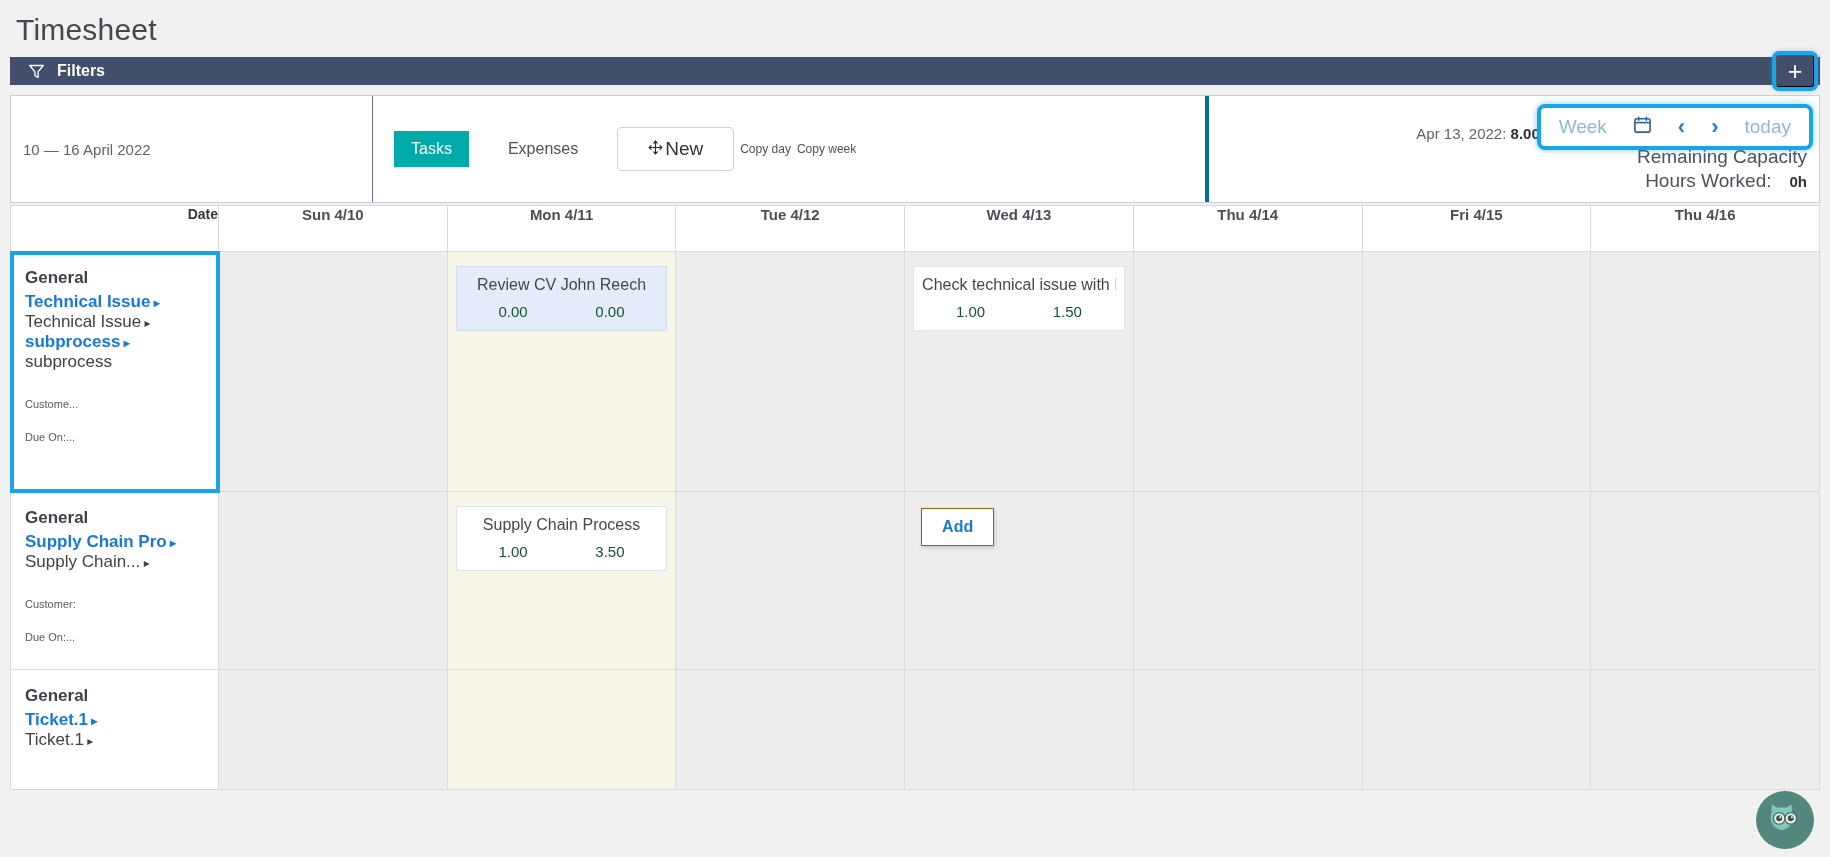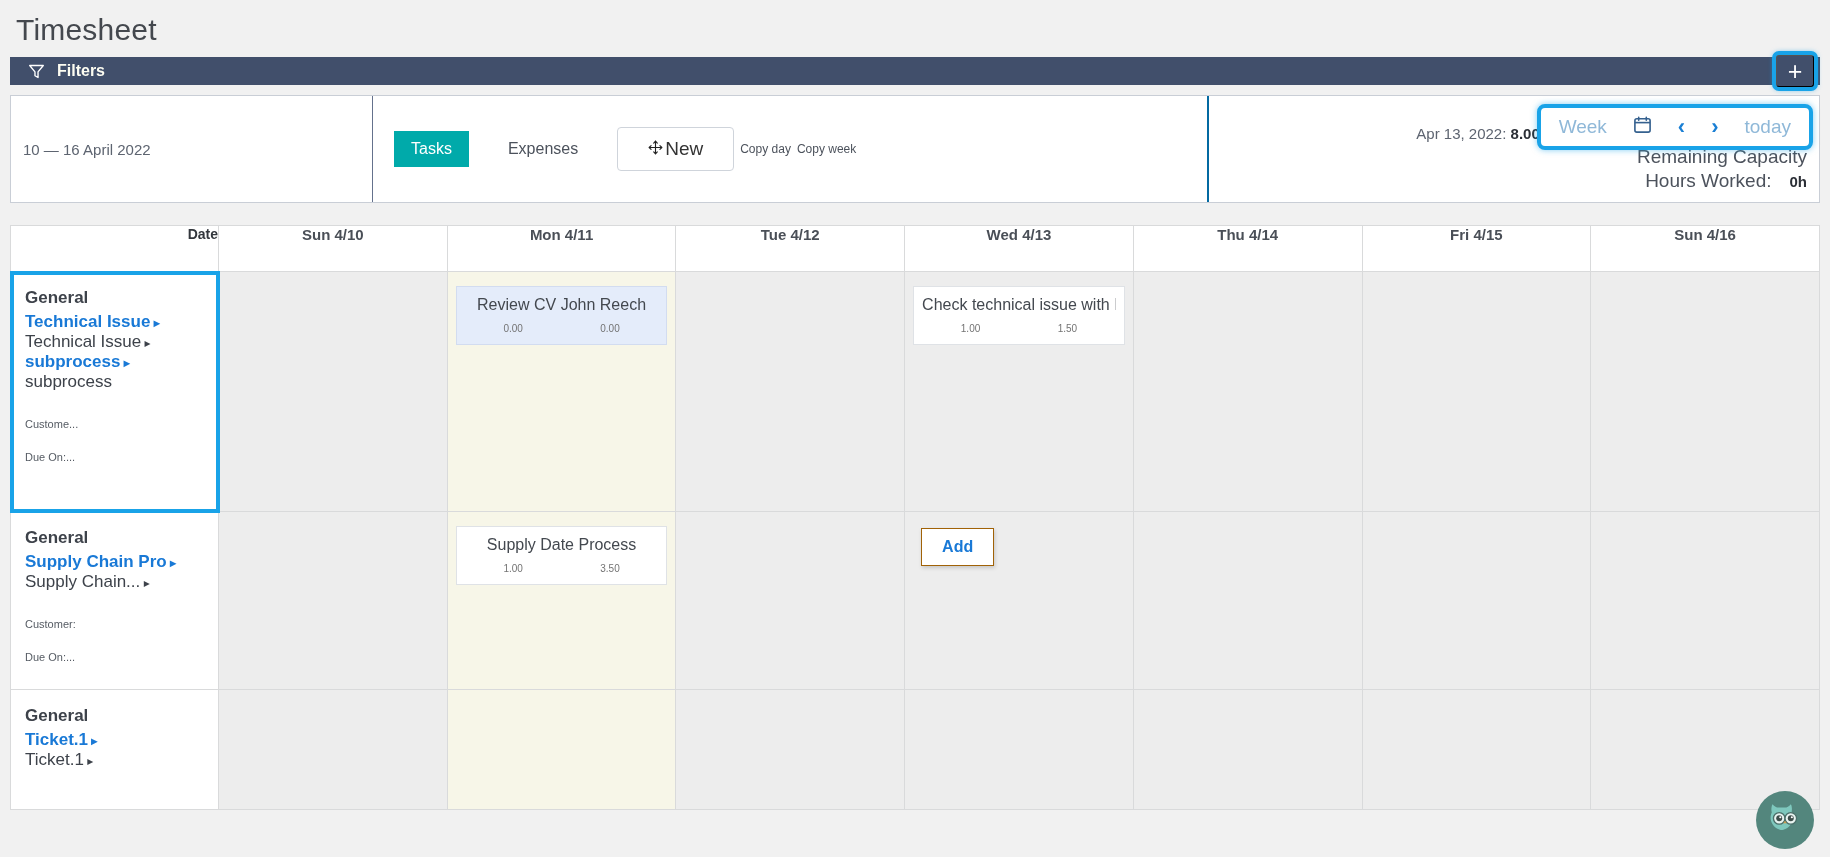--- a/index.html
+++ b/index.html
@@ -59,21 +59,21 @@
   }
   .tb-dates {
     width: 362px;
     border-right: 1px solid #64718c;
     display: flex; align-items: center;
     padding-left: 12px;
     font-size: 15px; color: #5d6470;
   }
   .tb-actions {
     flex: 1;
-    border-right: 2px solid #0369a1;
+    border-right: 4px solid #0369a1;
     display: flex; align-items: center;
     padding-left: 21px;
     gap: 0;
   }
   .btn-tasks {
     background: #00aaaa;
     color: #fff;
     font-size: 16px;
     padding: 9px 17px;
     border: none;
@@ -142,21 +142,21 @@
   .sum-line1 { font-size: 15px; color: #5d6470; margin-bottom: 4px; white-space: nowrap; }
   .sum-line1 b { color: #2b2f36; }
   .sum-line1 .sub { font-size: 11px; color: #6d737d; }
   .sum-line1 .worked-v { color: #2b2f36; font-weight: 700; }
   .sum-line1 .planned-v { color: #4a6b2e; font-weight: 700; }
   .sum-line2 { font-size: 19px; color: #4c525c; margin-bottom: 2px; }
   .sum-line3 { font-size: 19px; color: #4c525c; display: flex; align-items: baseline; gap: 18px; }
   .sum-line3 .hw-val { font-size: 15px; font-weight: 700; color: #2b2f36; }
 
   
-  .grid-wrap { margin: 22px 10px 0 10px; }
+  .grid-wrap { margin: 2px 10px 0 10px; }
   table.grid { border-collapse: collapse; width: 1810px; table-layout: fixed; }
   table.grid th, table.grid td { border: 1px solid #d9dadb; padding: 0; vertical-align: top; }
 
   th.date-col {
     width: 208px; height: 46px;
     background: #fff;
     text-align: right;
     padding-right: 10px;
     font-size: 14px; color: #33373d; font-weight: 700;
     vertical-align: middle;
@@ -199,21 +199,21 @@
     margin: 14px 8px 0 8px;
     background: #fff;
     border: 1px solid #dfe2e6;
     border-radius: 0;
     padding: 9px 8px 10px 8px;
     text-align: center;
     cursor: pointer;
   }
   .entry.blue { background: #e4ecfa; border-color: #d2dcf0; }
   .entry-title { font-size: 16px; color: #43484f; margin-bottom: 9px; white-space: nowrap; overflow: hidden; }
-  .entry-nums { display: flex; justify-content: space-around; font-size: 10px; color: #737373; }
+  .entry-nums { display: flex; justify-content: space-around; font-size: 15px; color: #14532d; }
 
   .add-box {
     display: inline-block;
     margin: 16px 0 0 16px;
     background: #fff;
     border: 1px solid #a16207;
     box-shadow: 1px 2px 4px rgba(0,0,0,.16);
     padding: 9px 20px;
     font-size: 16px; font-weight: 700; color: #1979d6;
     cursor: pointer;
@@ -304,21 +304,21 @@
   <table class="grid">
     <thead>
       <tr>
         <th class="date-col">Date</th>
         <th class="day-col">Sun 4/10</th>
         <th class="day-col">Mon 4/11</th>
         <th class="day-col">Tue 4/12</th>
         <th class="day-col">Wed 4/13</th>
         <th class="day-col">Thu 4/14</th>
         <th class="day-col">Fri 4/15</th>
-        <th class="day-col">Sun 4/16</th>
+        <th class="day-col">Thu 4/16</th>
       </tr>
     </thead>
     <tbody>
         <tr class="row-selected" style="height: 240px;">
           <td class="task-cell">
             <div class="task-info">
               <div class="ti-general">General</div>
               <span class="ti-link">Technical Issue<span class="caret"> ▸</span></span>
               <span class="ti-plain">Technical Issue<span class="caret"> ▸</span></span>
               <span class="ti-link">subprocess<span class="caret"> ▸</span></span>
@@ -357,21 +357,21 @@
               <div class="ti-general">General</div>
               <span class="ti-link">Supply Chain Pro<span class="caret"> ▸</span></span>
               <span class="ti-plain">Supply Chain...<span class="caret"> ▸</span></span>
               <div class="ti-meta">Customer:</div>
               <div class="ti-meta">Due On:...</div>
             </div>
           </td>
           <td class="day-cell"></td>
           <td class="day-cell mon">
             <div class="entry">
-              <div class="entry-title">Supply Date Process</div>
+              <div class="entry-title">Supply Chain Process</div>
               <div class="entry-nums">
                 <span>1.00</span>
                 <span>3.50</span>
               </div>
             </div>
           </td>
           <td class="day-cell"></td>
           <td class="day-cell"><div class="add-box">Add</div></td>
           <td class="day-cell"></td>
           <td class="day-cell"></td>

